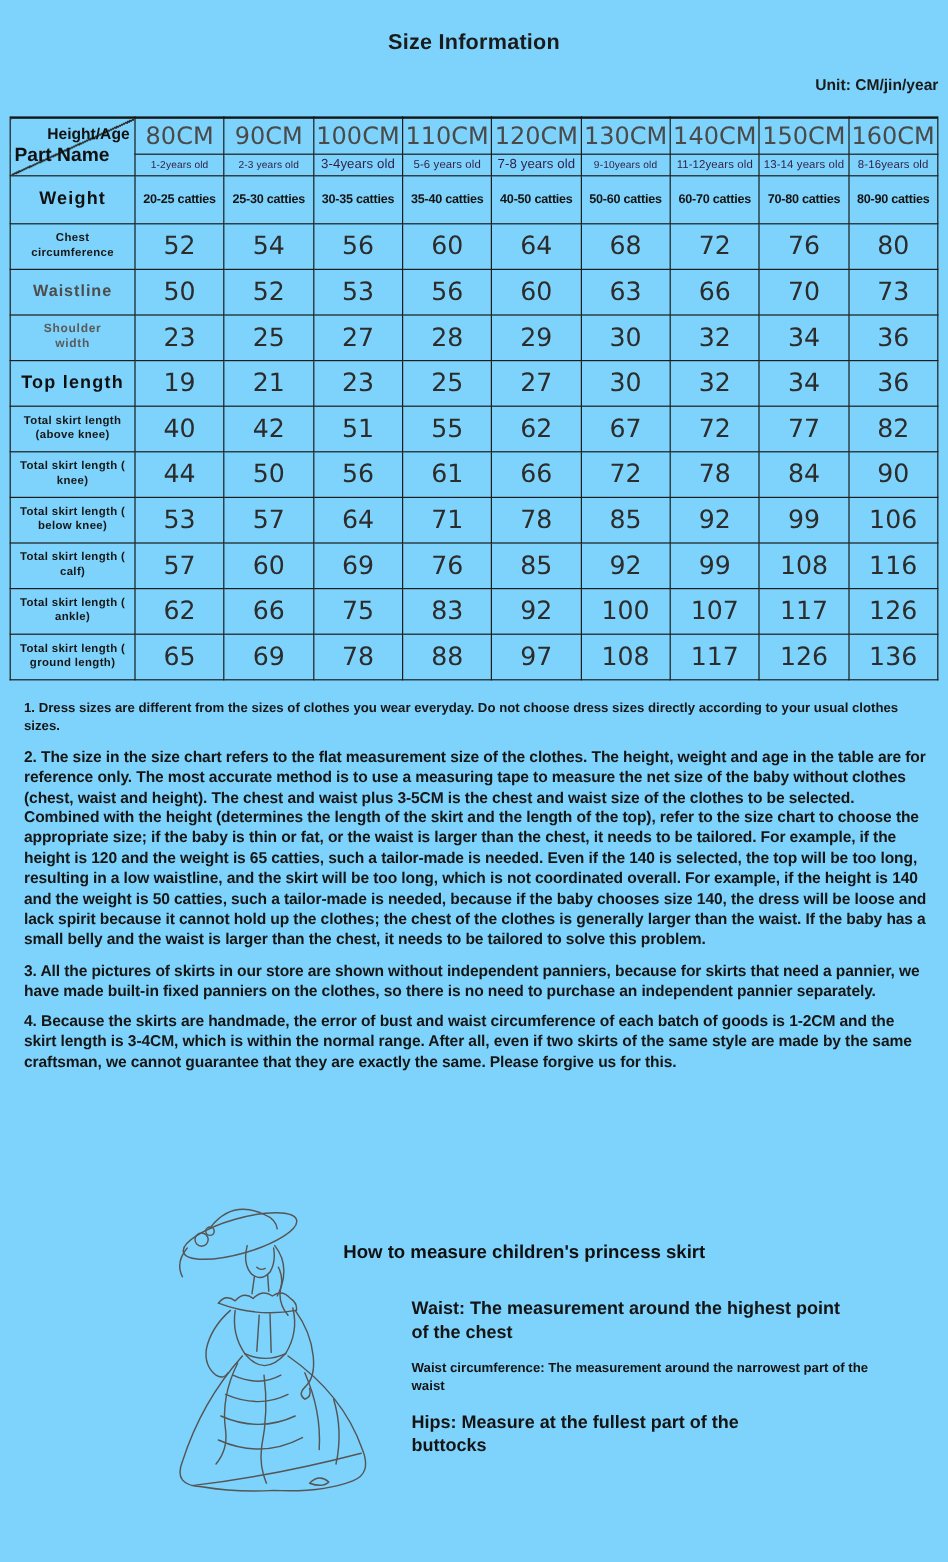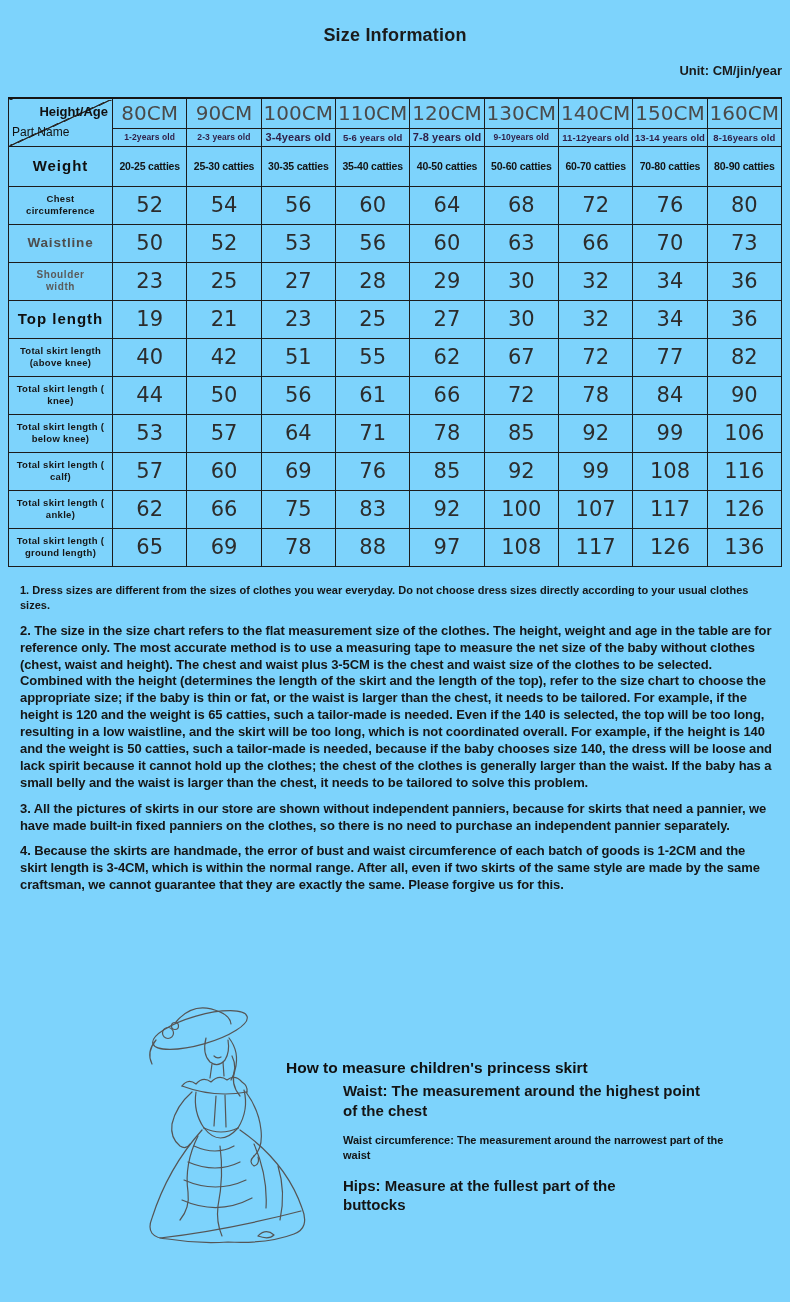--- a/index.html
+++ b/index.html
@@ -10,49 +10,49 @@
          font-size:18px;font-weight:bold;letter-spacing:.2px;}
   .unit{position:absolute;top:63px;right:8px;font-size:13px;font-weight:bold;}
 
   table.size{position:absolute;top:97px;left:8px;width:774px;border-collapse:collapse;
              table-layout:fixed;border-top:2px solid #151515;}
   table.size th,table.size td{border:1px solid #1c1c1c;text-align:center;padding:0;overflow:hidden;}
   col.c-first{width:104px;}
   tr.cm-row{height:30px;}
   tr.age-row{height:18px;}
   th.cm{font-family:"DejaVu Sans",sans-serif;font-size:20px;font-weight:400;color:#4a4a4a;}
-  td.age{font-size:8.5px;font-weight:bold;color:#2f1f47;letter-spacing:.1px;margin-left:23px;}
+  td.age{font-size:8.5px;font-weight:normal;color:#2f1f47;letter-spacing:.1px;margin-left:23px;}
   tr.age-row td:nth-child(3),tr.age-row td:nth-child(5){font-size:11px;}
   tr.age-row td:nth-child(4),tr.age-row td:nth-child(7),
   tr.age-row td:nth-child(8),tr.age-row td:nth-child(9){font-size:9.5px;}
 
   tbody tr{height:38px;}
   tbody tr.row-text{height:40px;}
   td.val{font-family:"DejaVu Sans",sans-serif;font-size:21px;font-weight:400;color:#2c2c2c;}
   tr.row-text td.val{font-size:10.5px;font-weight:bold;color:#141414;font-family:"Liberation Sans",sans-serif;letter-spacing:-.2px;}
 
   th.rowlabel{line-height:1.25;}
   th.rowlabel.lg{font-size:15px;font-weight:bold;color:#101010;letter-spacing:1px;}
   th.rowlabel.md{font-size:13.5px;font-weight:bold;color:#4d4d4d;letter-spacing:.8px;}
   th.rowlabel.smg{font-size:10px;font-weight:bold;color:#5a5a5a;letter-spacing:.6px;}
   th.rowlabel.smb{font-size:9.5px;font-weight:bold;color:#161616;letter-spacing:.3px;line-height:1.3;}
 
   th.corner{position:relative;background:
     linear-gradient(to bottom right,transparent calc(50% - .8px),#2a2a2a calc(50% - .8px),
                     #2a2a2a calc(50% + .8px),transparent calc(50% + .8px));}
   th.corner .c-top{position:absolute;top:5px;right:4px;font-size:13px;font-weight:bold;color:#111;}
-  th.corner .c-bottom{position:absolute;bottom:7px;left:3px;font-size:12px;font-weight:normal;color:#111;}
+  th.corner .c-bottom{position:absolute;bottom:7px;left:3px;font-size:16px;font-weight:bold;color:#111;}
 
   .notes{position:absolute;top:583px;left:20px;width:752px;}
   .note{margin:0 0 9px 0;font-weight:bold;color:#161616;}
   .note.sm{font-size:11px;line-height:1.4;}
   .note.lg{font-size:13px;line-height:1.3;letter-spacing:-.1px;}
 
   .illus{position:absolute;left:128px;top:996px;}
-  .measure-heading{position:absolute;left:286px;top:1059px;font-size:15.5px;font-weight:bold;color:#101010;}
+  .measure-heading{position:absolute;left:286px;top:1035px;font-size:15.5px;font-weight:bold;color:#101010;}
   .measure-items{position:absolute;left:343px;top:1081px;display:flex;flex-direction:column;gap:13px;}
   .mi{font-weight:bold;color:#141414;line-height:1.3;}
   .mi.lg{font-size:15px;}
   .mi.sm{font-size:11px;line-height:1.35;}
   .measure-items .mi:nth-child(1){width:372px;}
   .measure-items .mi:nth-child(2){width:398px;}
   .measure-items .mi:nth-child(3){width:300px;}
 </style>
 </head>
 <body>

